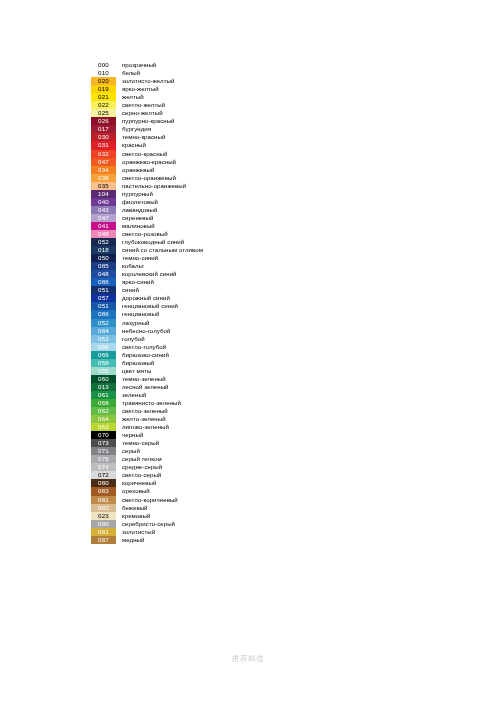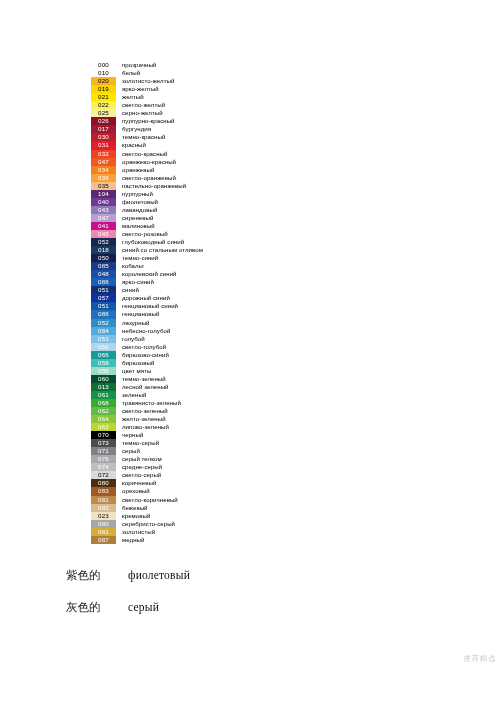--- a/index.html
+++ b/index.html
@@ -82,21 +82,21 @@
     font-size: 11.5px;
     color: #111111;
     letter-spacing: 0.2px;
   }
   
   .footer {
     position: absolute;
     left: 0;
     top: 654px;
     width: 496px;
-    text-align: right;
+    text-align: center;
     font-family: Liberation Serif, serif;
     font-size: 7.5px;
     color: #c9c9c9;
     letter-spacing: 0.6px;
   }
 </style>
 </head>
 <body>
 
 <div class="page">
@@ -397,26 +397,16 @@
         <span class="gap"></span>
         <span class="color-name">золотистый</span>
       </div>
       <div class="color-row">
         <span class="swatch-code" style="background: rgb(176, 125, 58); color: rgb(255, 255, 255);">087</span>
         <span class="gap"></span>
         <span class="color-name">медный</span>
       </div>
     </div>
 
-  <div class="gloss-block">
-      <div class="gloss-row">
-        <span class="gloss-cn">紫色的</span>
-        <span class="gloss-ru">фиолетовый</span>
-      </div>
-      <div class="gloss-row">
-        <span class="gloss-cn">灰色的</span>
-        <span class="gloss-ru">серый</span>
-      </div>
-    </div>
 
   <div class="footer">推荐精选</div>
 
 </div>
 
 </body></html>

